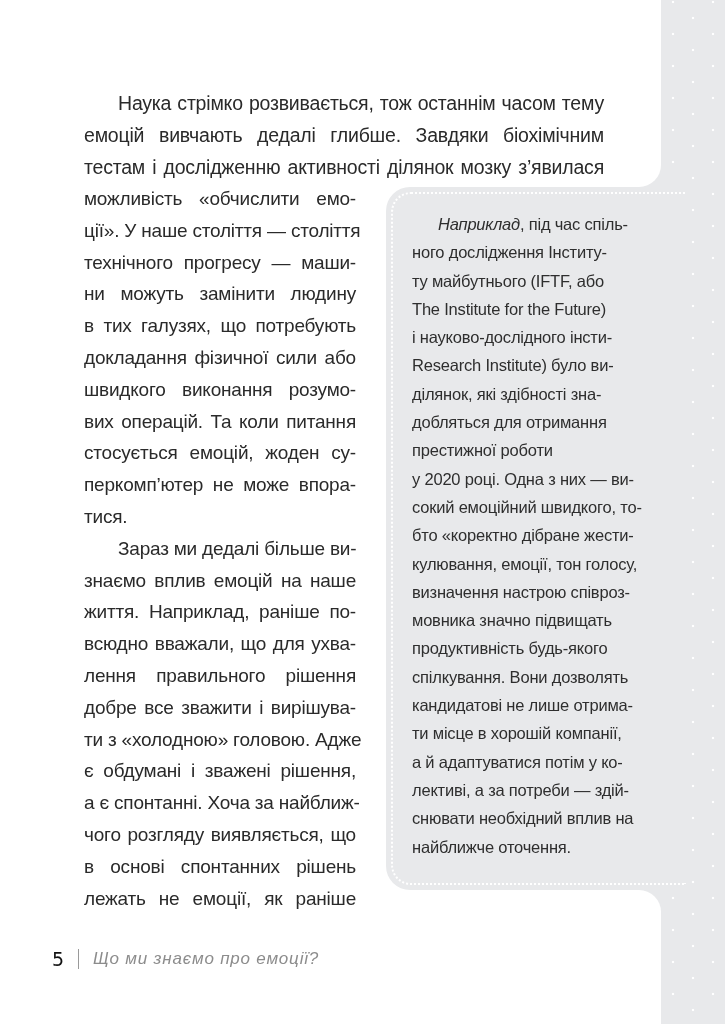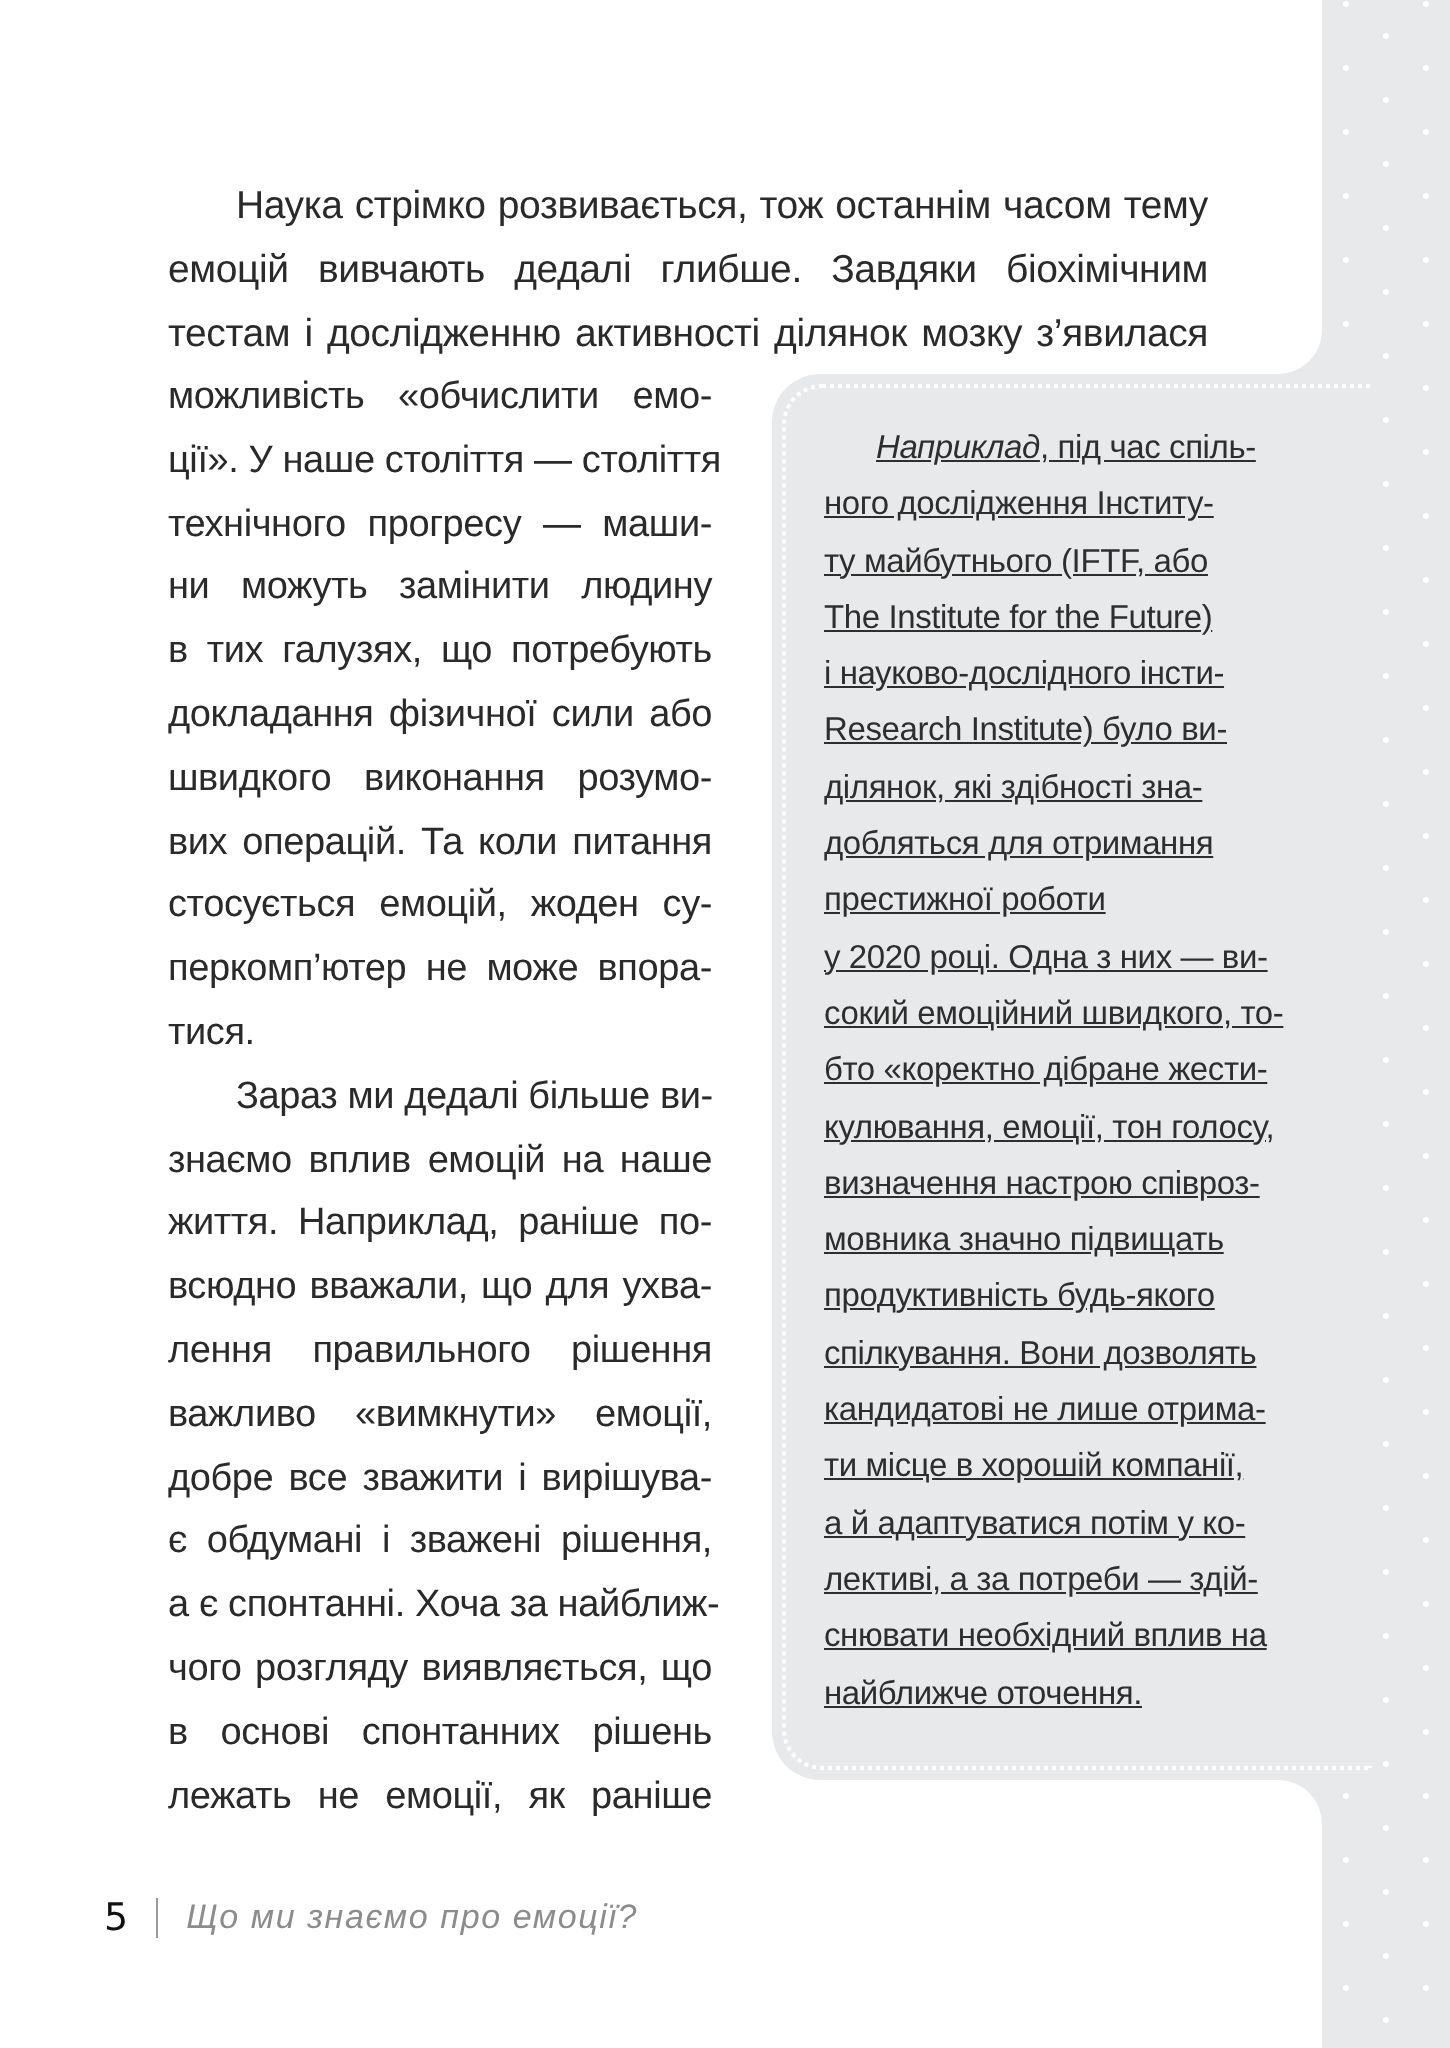--- a/index.html
+++ b/index.html
@@ -55,21 +55,21 @@
     position: absolute; left: 84px; top: 183px; width: 272px;
     font-size: 19px; line-height: 31.8px; letter-spacing: -0.2px;
   }
   .left-col .line { display: block; text-align: justify; text-align-last: justify; white-space: nowrap; height: 31.8px; }
   .left-col .line.last { text-align-last: left; }
   .left-col .line.indent { padding-left: 34px; }
   .side-text {
     position: absolute; left: 412px; top: 210px; width: 230px;
     font-size: 16.5px; line-height: 28.3px; color: #2e2e2e; letter-spacing: -0.2px;
   }
-  .side-text .line { display: block; white-space: nowrap; height: 28.3px; text-decoration: underline; }
+  .side-text .line { display: block; white-space: nowrap; height: 28.3px; }
   .side-text .line.indent { padding-left: 26px; }
   .side-text em { font-style: italic; }
   .footer {
     position: absolute; left: 52px; top: 944px; height: 30px;
     display: flex; align-items: center; gap: 14px;
   }
   .page-num { font-size: 19px; color: #111; font-family: "DejaVu Sans", sans-serif; }
   .sep { width: 1px; height: 20px; background: #9a9a9a; }
   .running-title {
     font-size: 17px; color: #8c8c8c; font-family: Liberation Sans, sans-serif;
@@ -100,22 +100,22 @@
     <span class="line">швидкого виконання розумо-</span>
     <span class="line">вих операцій. Та коли питання</span>
     <span class="line">стосується емоцій, жоден су-</span>
     <span class="line">перкомп’ютер не може впора-</span>
     <span class="line last">тися.</span>
     <span class="line indent">Зараз ми дедалі більше ви-</span>
     <span class="line">знаємо вплив емоцій на наше</span>
     <span class="line">життя. Наприклад, раніше по-</span>
     <span class="line">всюдно вважали, що для ухва-</span>
     <span class="line">лення правильного рішення</span>
-    <span class="line">важливо «вимкнути» емоції,</span>
     <span class="line">добре все зважити і вирішува-</span>
+    <span class="line">ти з «холодною» головою. Адже</span>
     <span class="line">є обдумані і зважені рішення,</span>
     <span class="line">а є спонтанні. Хоча за найближ-</span>
     <span class="line">чого розгляду виявляється, що</span>
     <span class="line">в основі спонтанних рішень</span>
     <span class="line" style="text-align-last: justify;">лежать не емоції, як раніше</span>
   </div>
 
 <div class="side-text" id="sidetext">
   <span class="line indent"><em>Наприклад</em><span>, під час спіль-</span></span>
 <span class="line">ного дослідження Інститу-</span>

